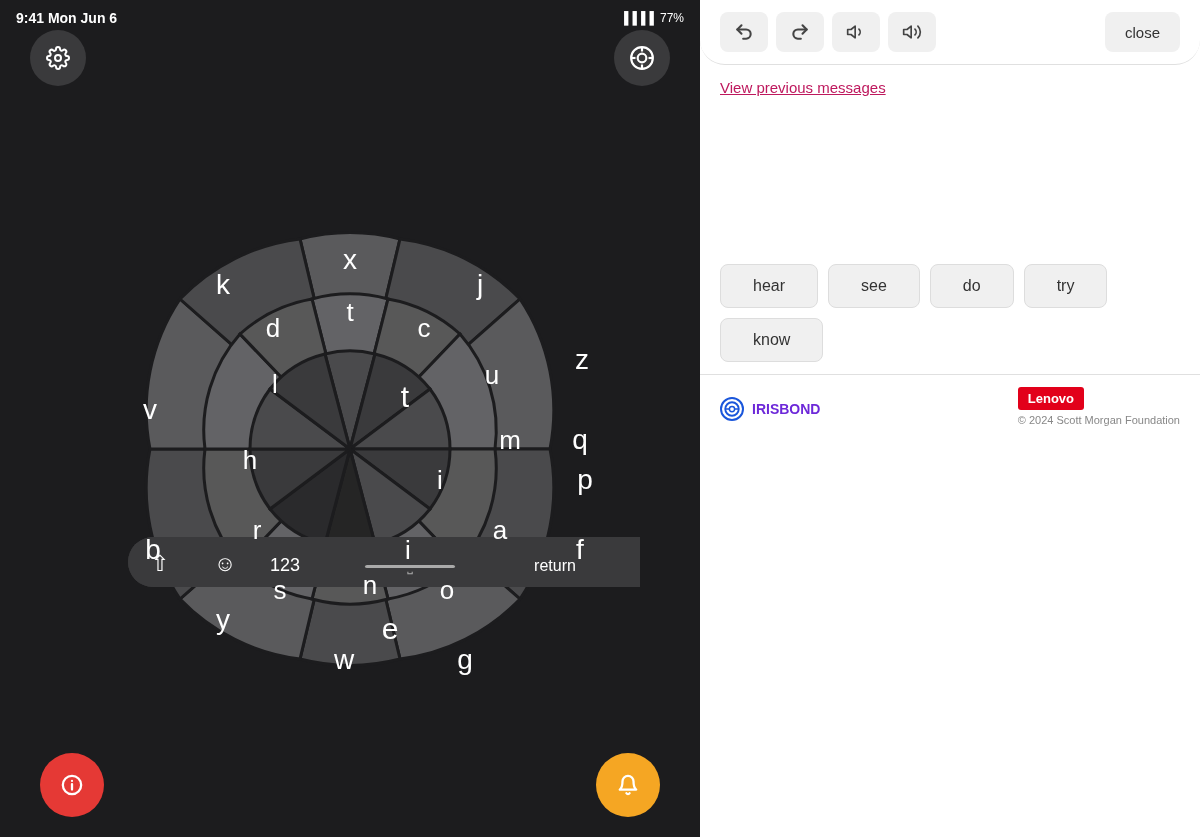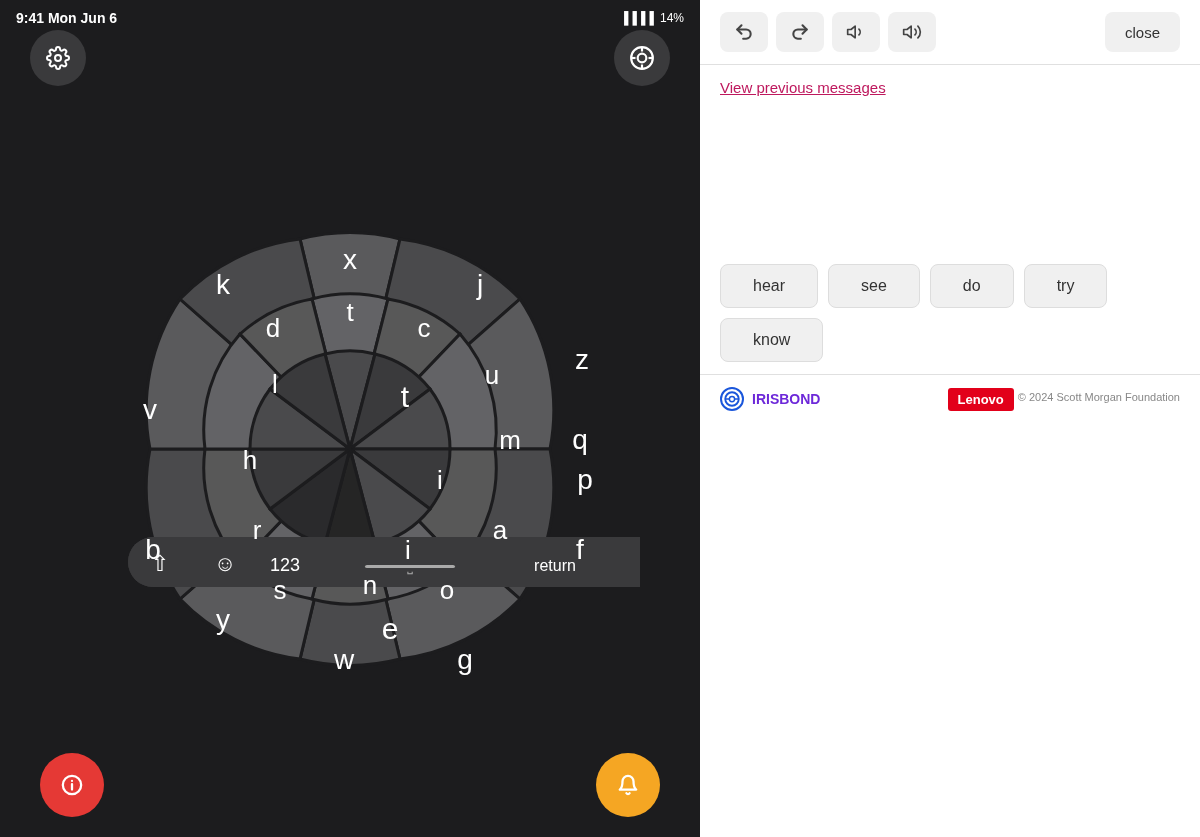--- a/index.html
+++ b/index.html
@@ -135,20 +135,21 @@
       position: relative;
     }
 
     
     .right-toolbar {
       display: flex;
       align-items: center;
       padding: 12px 20px;
       gap: 8px;
       border-bottom: 1px solid #e0e0e0;
+      border-radius: 25px;
     }
     .toolbar-btn {
       width: 48px;
       height: 40px;
       border-radius: 8px;
       background: #f0f0f0;
       border: none;
       display: flex;
       align-items: center;
       justify-content: center;
@@ -258,35 +259,35 @@
       border-radius: 3px;
     }
     .copyright-text {
       font-size: 11px;
       color: #888;
       margin-bottom: 4px;
       text-align: right;
     }
     .footer-right {
       display: flex;
-      flex-direction: row;
-      align-items: center;
+      flex-direction: column;
+      align-items: flex-start;
       gap: 4px;
     }
   </style>
 </head>
 <body>
 
 <div class="left-panel">
 
   <div class="status-bar">
     <span class="status-time">9:41  Mon Jun 6</span>
     <div class="status-icons">
       <span>▐▐▐▐</span>
-      <span>14%</span>
+      <span>77%</span>
     </div>
   </div>
 
   <div class="top-buttons">
     <button class="icon-btn-circle">
       <svg width="24" height="24" viewBox="0 0 24 24" fill="none">
         <path d="M12 15a3 3 0 100-6 3 3 0 000 6z" stroke="white" stroke-width="2"></path>
         <path d="M19.4 15a1.65 1.65 0 00.33 1.82l.06.06a2 2 0 010 2.83 2 2 0 01-2.83 0l-.06-.06a1.65 1.65 0 00-1.82-.33 1.65 1.65 0 00-1 1.51V21a2 2 0 01-2 2 2 2 0 01-2-2v-.09A1.65 1.65 0 009 19.4a1.65 1.65 0 00-1.82.33l-.06.06a2 2 0 01-2.83-2.83l.06-.06A1.65 1.65 0 004.68 15a1.65 1.65 0 00-1.51-1H3a2 2 0 01-2-2 2 2 0 012-2h.09A1.65 1.65 0 004.6 9a1.65 1.65 0 00-.33-1.82l-.06-.06a2 2 0 012.83-2.83l.06.06A1.65 1.65 0 009 4.68a1.65 1.65 0 001-1.51V3a2 2 0 012-2 2 2 0 012 2v.09a1.65 1.65 0 001 1.51 1.65 1.65 0 001.82-.33l.06-.06a2 2 0 012.83 2.83l-.06.06A1.65 1.65 0 0019.4 9a1.65 1.65 0 001.51 1H21a2 2 0 012 2 2 2 0 01-2 2h-.09a1.65 1.65 0 00-1.51 1z" stroke="white" stroke-width="2"></path>
       </svg>
     </button>

